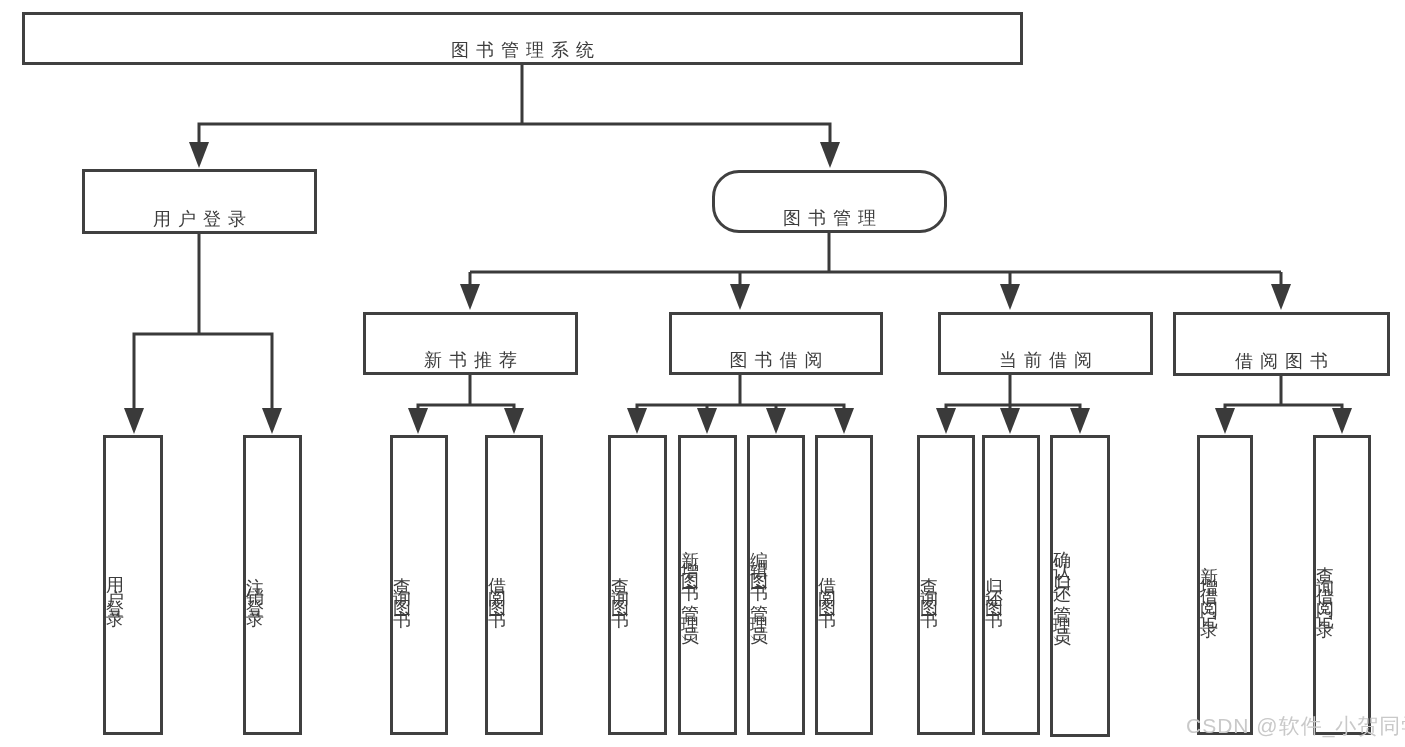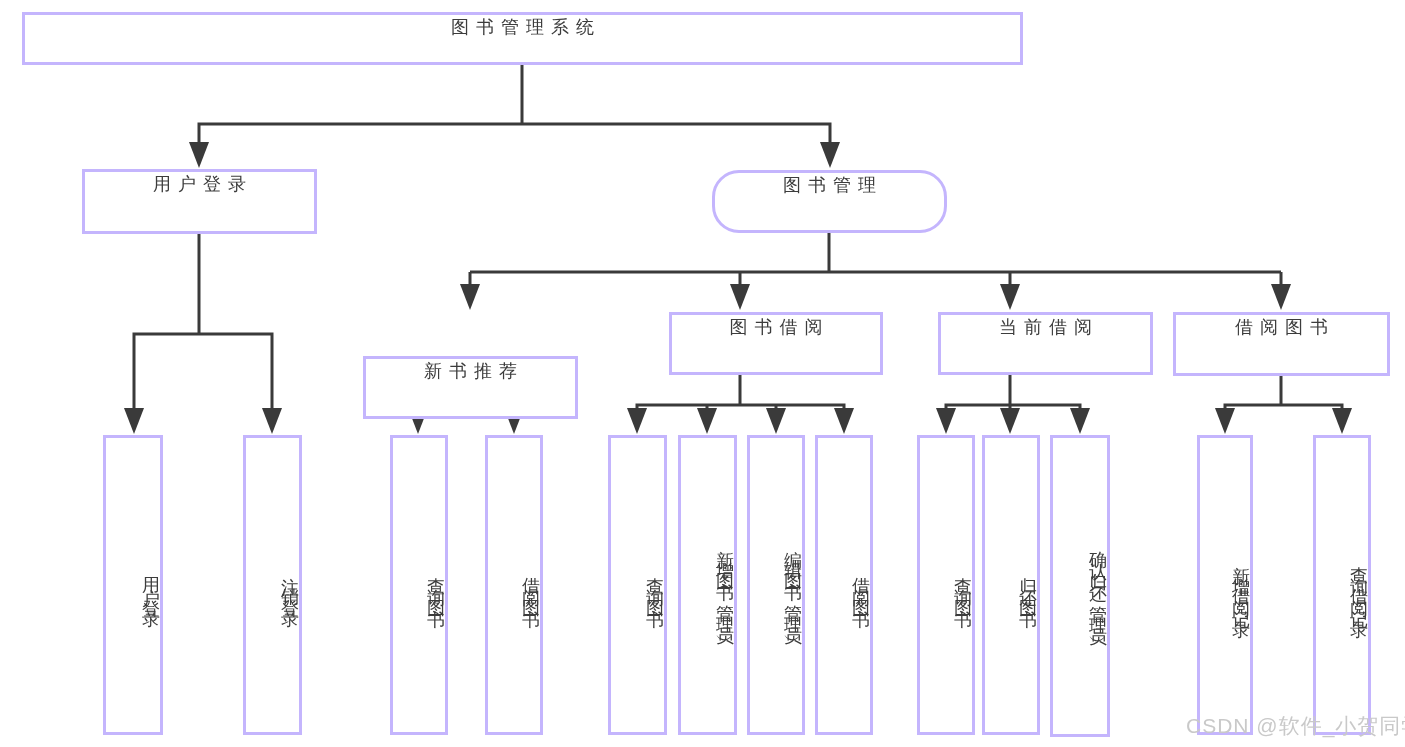--- a/index.html
+++ b/index.html
@@ -8,24 +8,24 @@
     width:1405px;height:747px;
     background:#fff;
     font-family:"Liberation Sans","DejaVu Sans",sans-serif;
     overflow:hidden;
   }
   .wires{position:absolute;left:0;top:0;z-index:1;}
   .box{
     position:absolute;
     box-sizing:border-box;
     background:#fff;
-    border:3px solid #c4b5fd;
+    border:3px solid #404040;
     color:#3c3c3c;
     display:flex;
-    align-items:flex-start;
+    align-items:flex-end;
     justify-content:center;
     z-index:2;
   }
   .box.h{
     font-size:18px;
     letter-spacing:7px;
     text-indent:7px;
     white-space:nowrap;
   }
   .box.v{
@@ -100,21 +100,21 @@
     <span>图书管理系统</span>
   </div>
 
   <div class="box h" style="left:82px;top:169px;width:235px;height:65px;">
     <span>用户登录</span>
   </div>
   <div class="box h" style="left:712px;top:170px;width:235px;height:63px;border-radius:27px;">
     <span>图书管理</span>
   </div>
 
-  <div class="box h" style="left:363px;top:312px;width:215px;height:63px;margin-top:44px;">
+  <div class="box h" style="left:363px;top:312px;width:215px;height:63px;">
     <span>新书推荐</span>
   </div>
   <div class="box h" style="left:633px;top:312px;width:214px;height:63px;margin-left:36px;">
     <span>图书借阅</span>
   </div>
   <div class="box h" style="left:902px;top:312px;width:215px;height:63px;margin-left:36px;">
     <span>当前借阅</span>
   </div>
   <div class="box h" style="left:1173px;top:312px;width:217px;height:64px;">
     <span>借阅图书</span>

